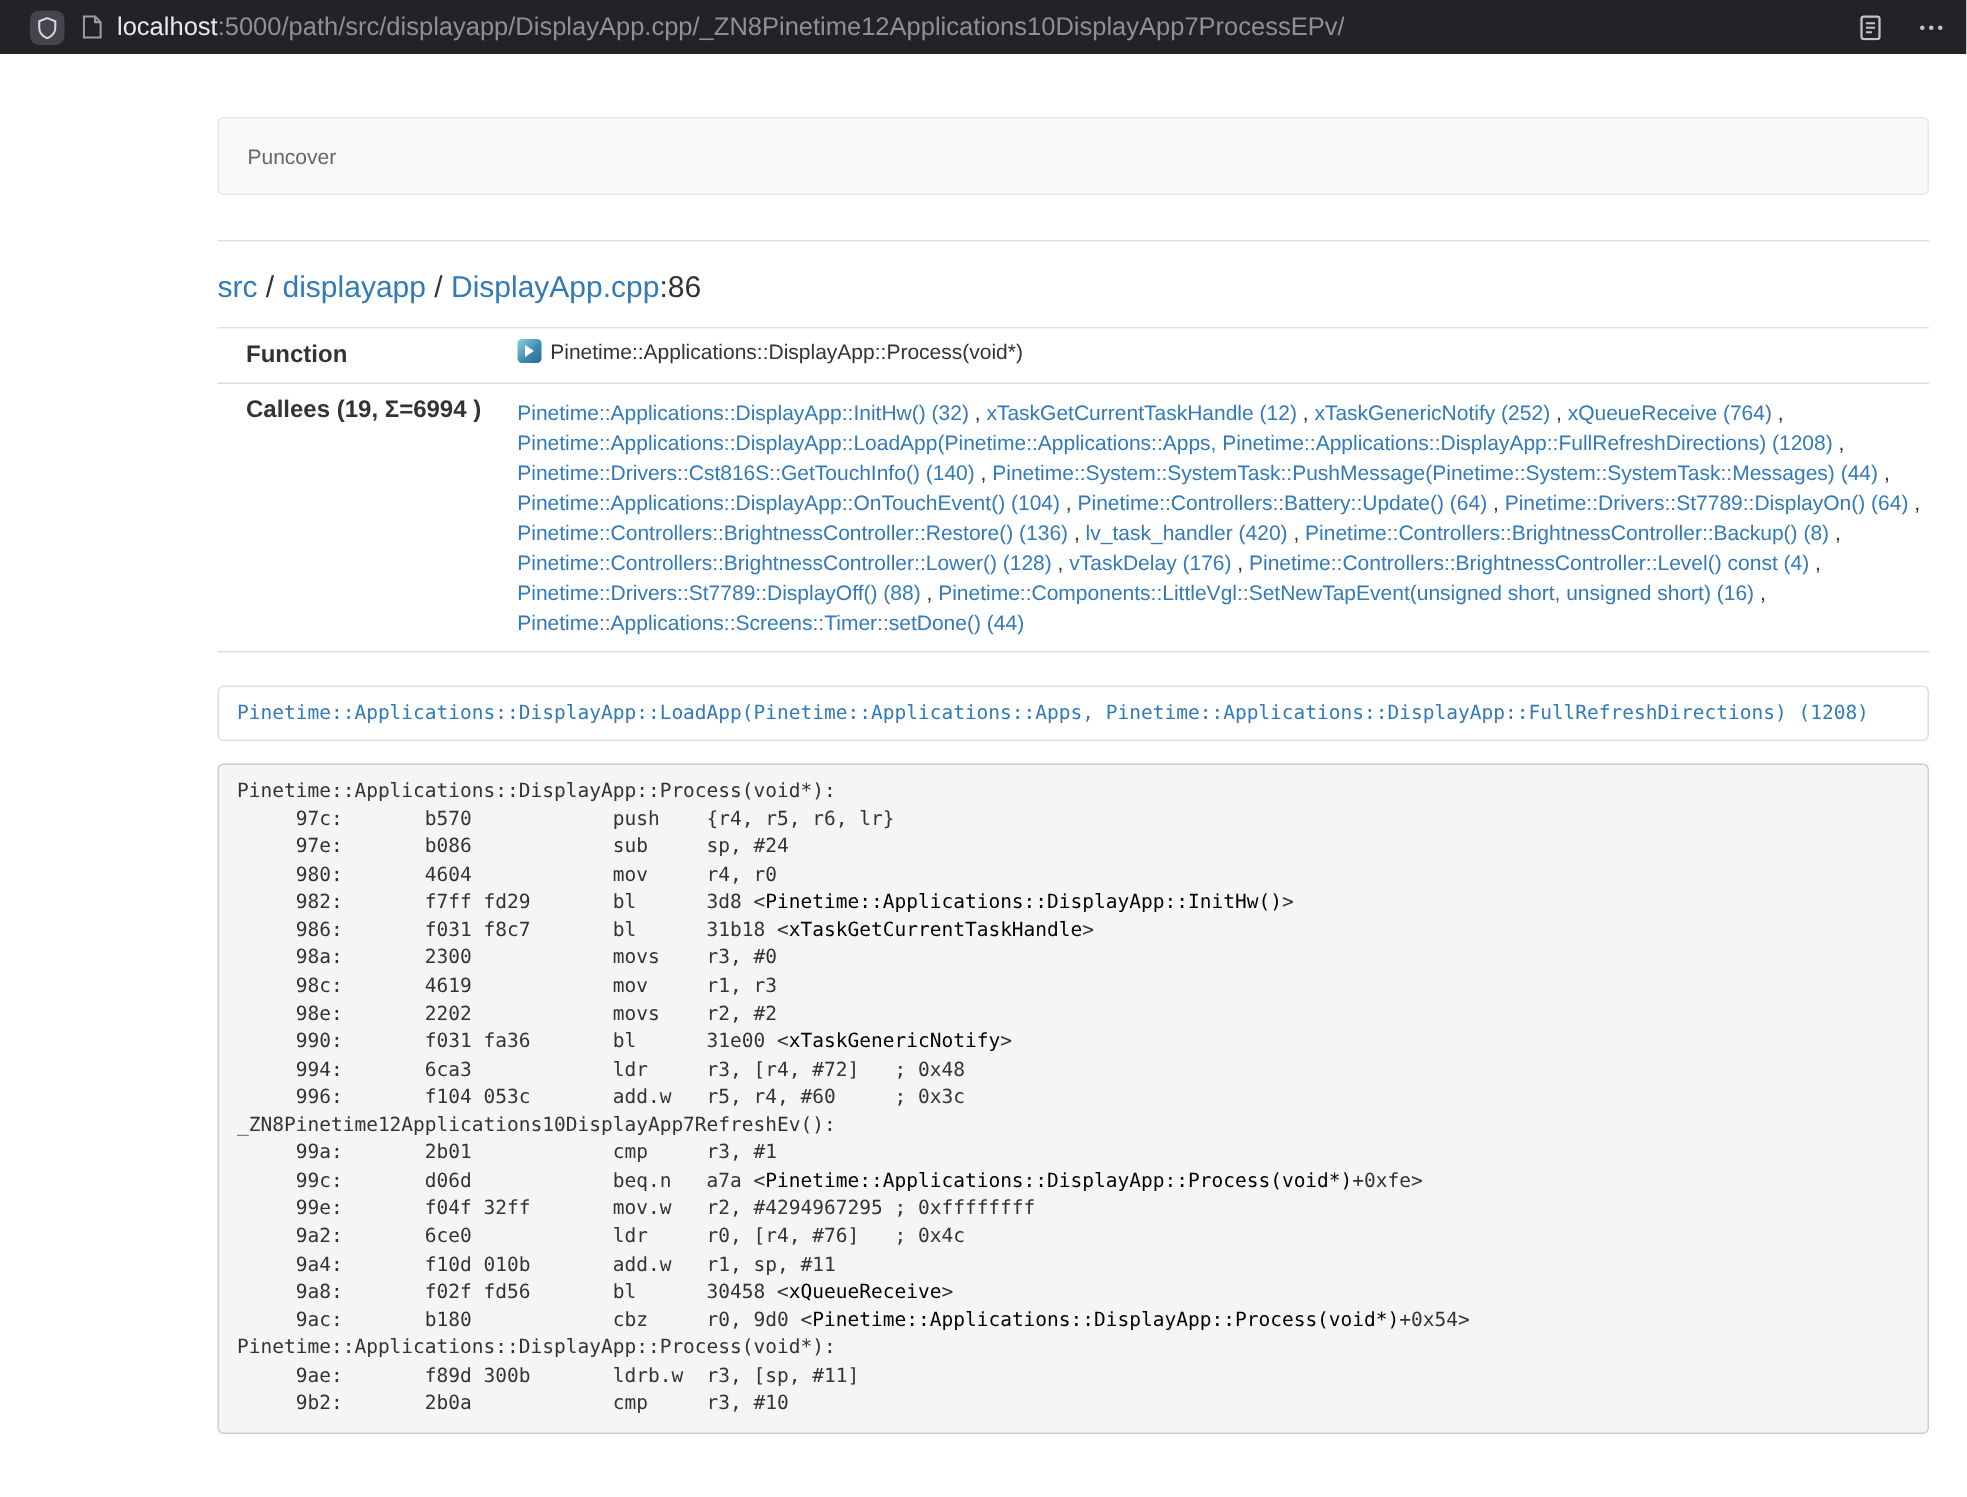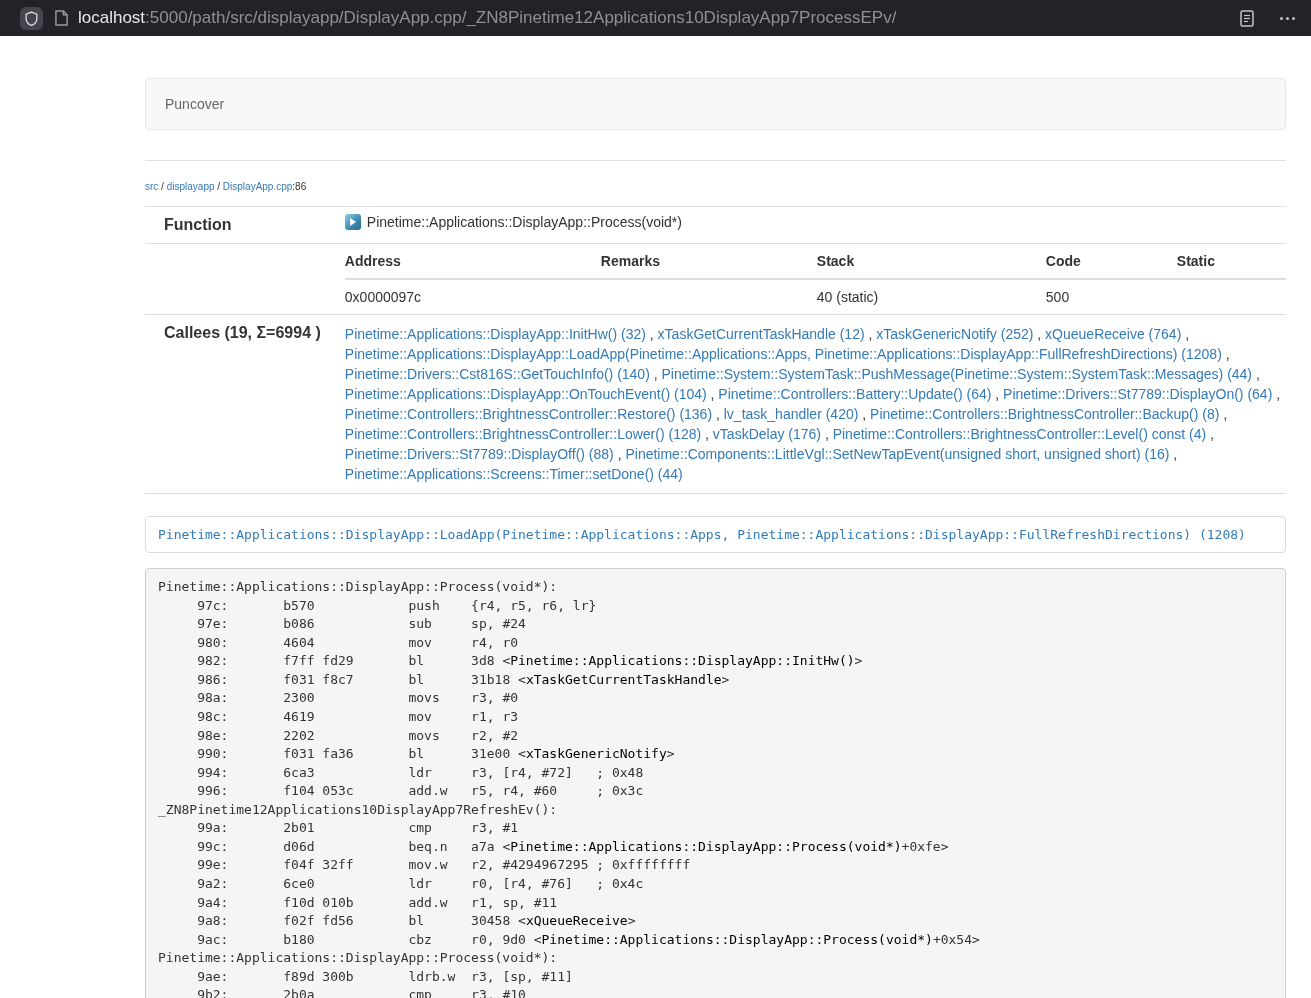--- a/index.html
+++ b/index.html
@@ -25,21 +25,21 @@
   .container { width:1141px; margin-left:145px; padding-top:42px; }
 
   .navbar { height:52px; background:#f8f8f8; border:1px solid #e7e7e7; border-radius:4px;
             display:flex; align-items:center; padding:0 19px; }
   .brand { font-size:14px; color:#666; text-decoration:none; cursor:pointer; }
 
   hr.rule { border:0; border-top:1px solid #e0e0e0; }
   hr.rule-top { margin:30px 0 20px 0; }
   hr.rule-mid { margin:14px 0 0 0; }
 
-  .breadcrumb { font-size:10px; }
+  .breadcrumb { font-size:20px; }
   a.link { color:#337ab7; text-decoration:none; cursor:pointer; }
   .breadcrumb .suffix { color:#333; }
 
   
   table.symbol-table { width:100%; border-collapse:collapse; border-bottom:1px solid #ddd; }
   table.symbol-table > tbody > tr { border-top:1px solid #ddd; }
   table.symbol-table > tbody > tr:first-child { border-top:none; }
   .rowlabel { text-align:left; vertical-align:top; font-weight:bold; font-size:16px;
               white-space:nowrap; padding:9px 8px 9px 19px; width:150px; }
   .rowcontent { padding:7px 0 7px 16px; vertical-align:top; }
@@ -126,45 +126,20 @@
 
   <table class="symbol-table">
     <tbody>
       <tr>
         <th class="rowlabel">Function</th>
         <td class="rowcontent">
           <span class="fn-icon"></span><span>Pinetime::Applications::DisplayApp::Process(void*)</span>
         </td>
       </tr>
       <tr>
-        <th class="rowlabel"></th>
-        <td class="rowcontent no-top">
-          <table class="inner-table">
-            <thead>
-              <tr>
-                <th class="col-address">Address</th>
-                <th class="col-remarks">Remarks</th>
-                <th class="col-stack">Stack</th>
-                <th class="col-code">Code</th>
-                <th class="col-static">Static</th>
-              </tr>
-            </thead>
-            <tbody>
-              <tr>
-                <td>0x0000097c</td>
-                <td></td>
-                <td>40 (static)</td>
-                <td>500</td>
-                <td></td>
-              </tr>
-            </tbody>
-          </table>
-        </td>
-      </tr>
-      <tr>
         <th class="rowlabel">Callees (19, Σ=6994 )</th>
         <td class="rowcontent callees"><a class="link">Pinetime::Applications::DisplayApp::InitHw() (32)</a> , <a class="link">xTaskGetCurrentTaskHandle (12)</a> , <a class="link">xTaskGenericNotify (252)</a> , <a class="link">xQueueReceive (764)</a> , <a class="link">Pinetime::Applications::DisplayApp::LoadApp(Pinetime::Applications::Apps, Pinetime::Applications::DisplayApp::FullRefreshDirections) (1208)</a> , <a class="link">Pinetime::Drivers::Cst816S::GetTouchInfo() (140)</a> , <a class="link">Pinetime::System::SystemTask::PushMessage(Pinetime::System::SystemTask::Messages) (44)</a> , <a class="link">Pinetime::Applications::DisplayApp::OnTouchEvent() (104)</a> , <a class="link">Pinetime::Controllers::Battery::Update() (64)</a> , <a class="link">Pinetime::Drivers::St7789::DisplayOn() (64)</a> , <a class="link">Pinetime::Controllers::BrightnessController::Restore() (136)</a> , <a class="link">lv_task_handler (420)</a> , <a class="link">Pinetime::Controllers::BrightnessController::Backup() (8)</a> , <a class="link">Pinetime::Controllers::BrightnessController::Lower() (128)</a> , <a class="link">vTaskDelay (176)</a> , <a class="link">Pinetime::Controllers::BrightnessController::Level() const (4)</a> , <a class="link">Pinetime::Drivers::St7789::DisplayOff() (88)</a> , <a class="link">Pinetime::Components::LittleVgl::SetNewTapEvent(unsigned short, unsigned short) (16)</a> , <a class="link">Pinetime::Applications::Screens::Timer::setDone() (44)</a></td>
       </tr>
     </tbody>
   </table>
 
   <div class="highlight-box">
     <a class="link">Pinetime::Applications::DisplayApp::LoadApp(Pinetime::Applications::Apps, Pinetime::Applications::DisplayApp::FullRefreshDirections) (1208)</a>
   </div>
 

